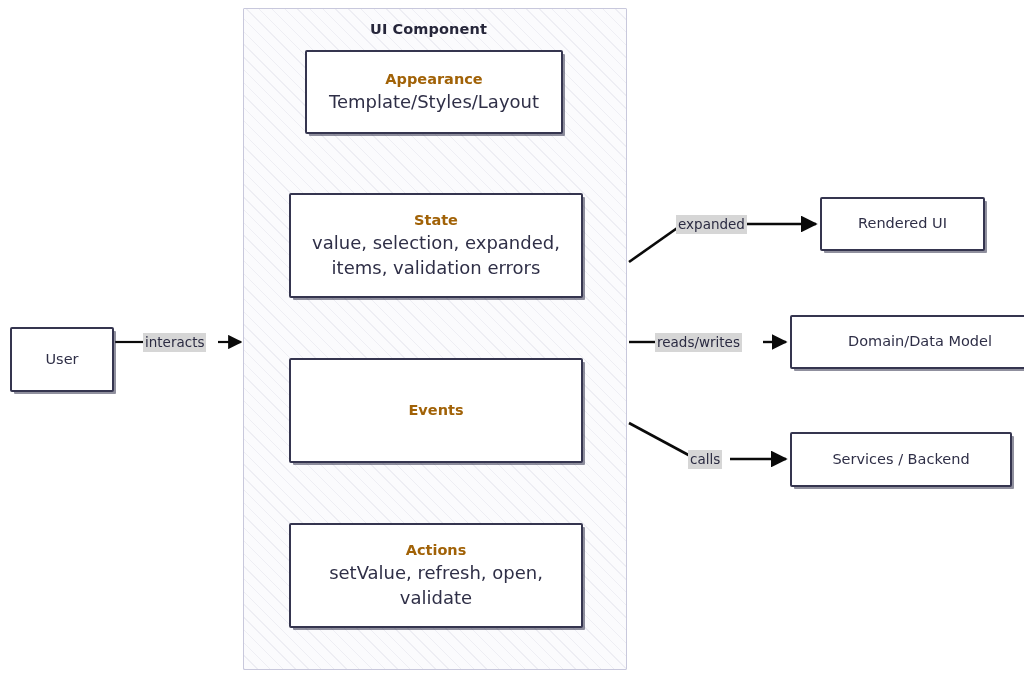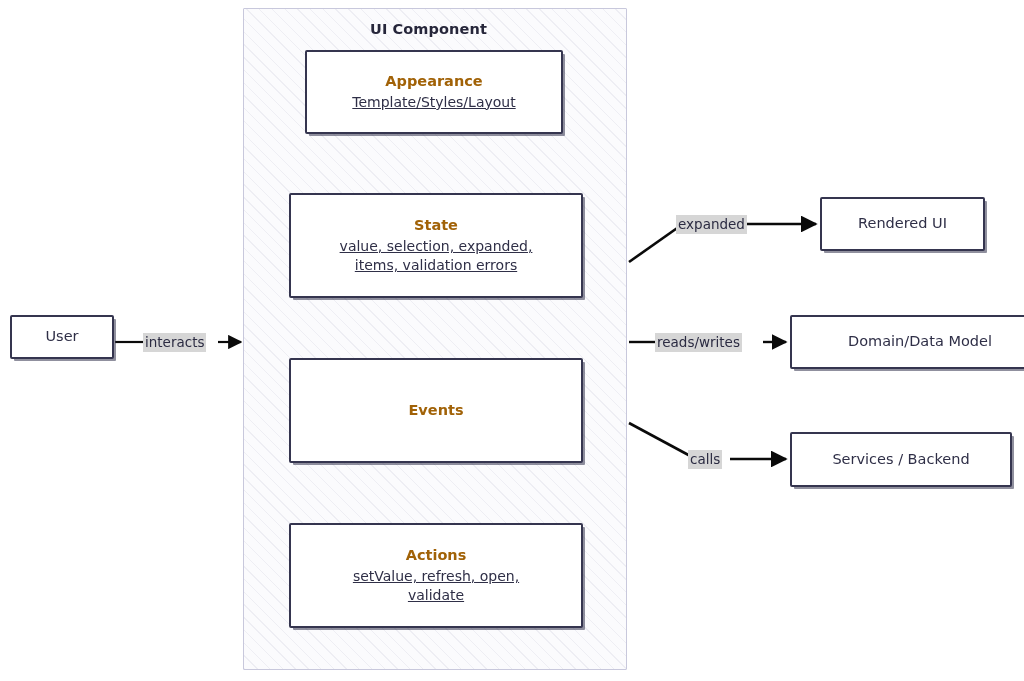--- a/index.html
+++ b/index.html
@@ -70,42 +70,41 @@
     color: #2c2c45;
     box-shadow: 3px 3px 0 -1px rgba(53,53,79,0.55);
   }
   .node .title {
     font-size: 14.5px;
     font-weight: bold;
     line-height: 1.35;
     color: #a16207;
   }
   .node .sub {
-    font-size: 14px;
+    font-size: 18px;
     font-weight: normal;
     line-height: 1.35;
     color: #2f2f47;
     white-space: pre-line;
     margin-top: 1px;
-    text-decoration: underline;
   }
   .node.plain .title {
     font-weight: normal;
     font-size: 14.5px;
     color: #2f2f47;
   }
 
   
   #node-appearance { left: 305px; top: 50px;  width: 258px; height: 84px; }
   #node-state      { left: 289px; top: 193px; width: 294px; height: 105px; }
   #node-events     { left: 289px; top: 358px; width: 294px; height: 105px; }
   #node-actions    { left: 289px; top: 523px; width: 294px; height: 105px; }
 
   
-  #node-user       { left: 10px;  top: 315px; width: 104px; height: 44px; }
+  #node-user       { left: 10px;  top: 327px; width: 104px; height: 65px; }
   #node-rendered   { left: 820px; top: 197px; width: 165px; height: 54px; }
   #node-domain     { left: 790px; top: 315px; width: 260px; height: 54px; }
   #node-services   { left: 790px; top: 432px; width: 222px; height: 55px; }
 
   
   .edge-label {
     position: absolute;
     background: #d6d6d6;
     color: #2b2b42;
     font-size: 13.5px;

